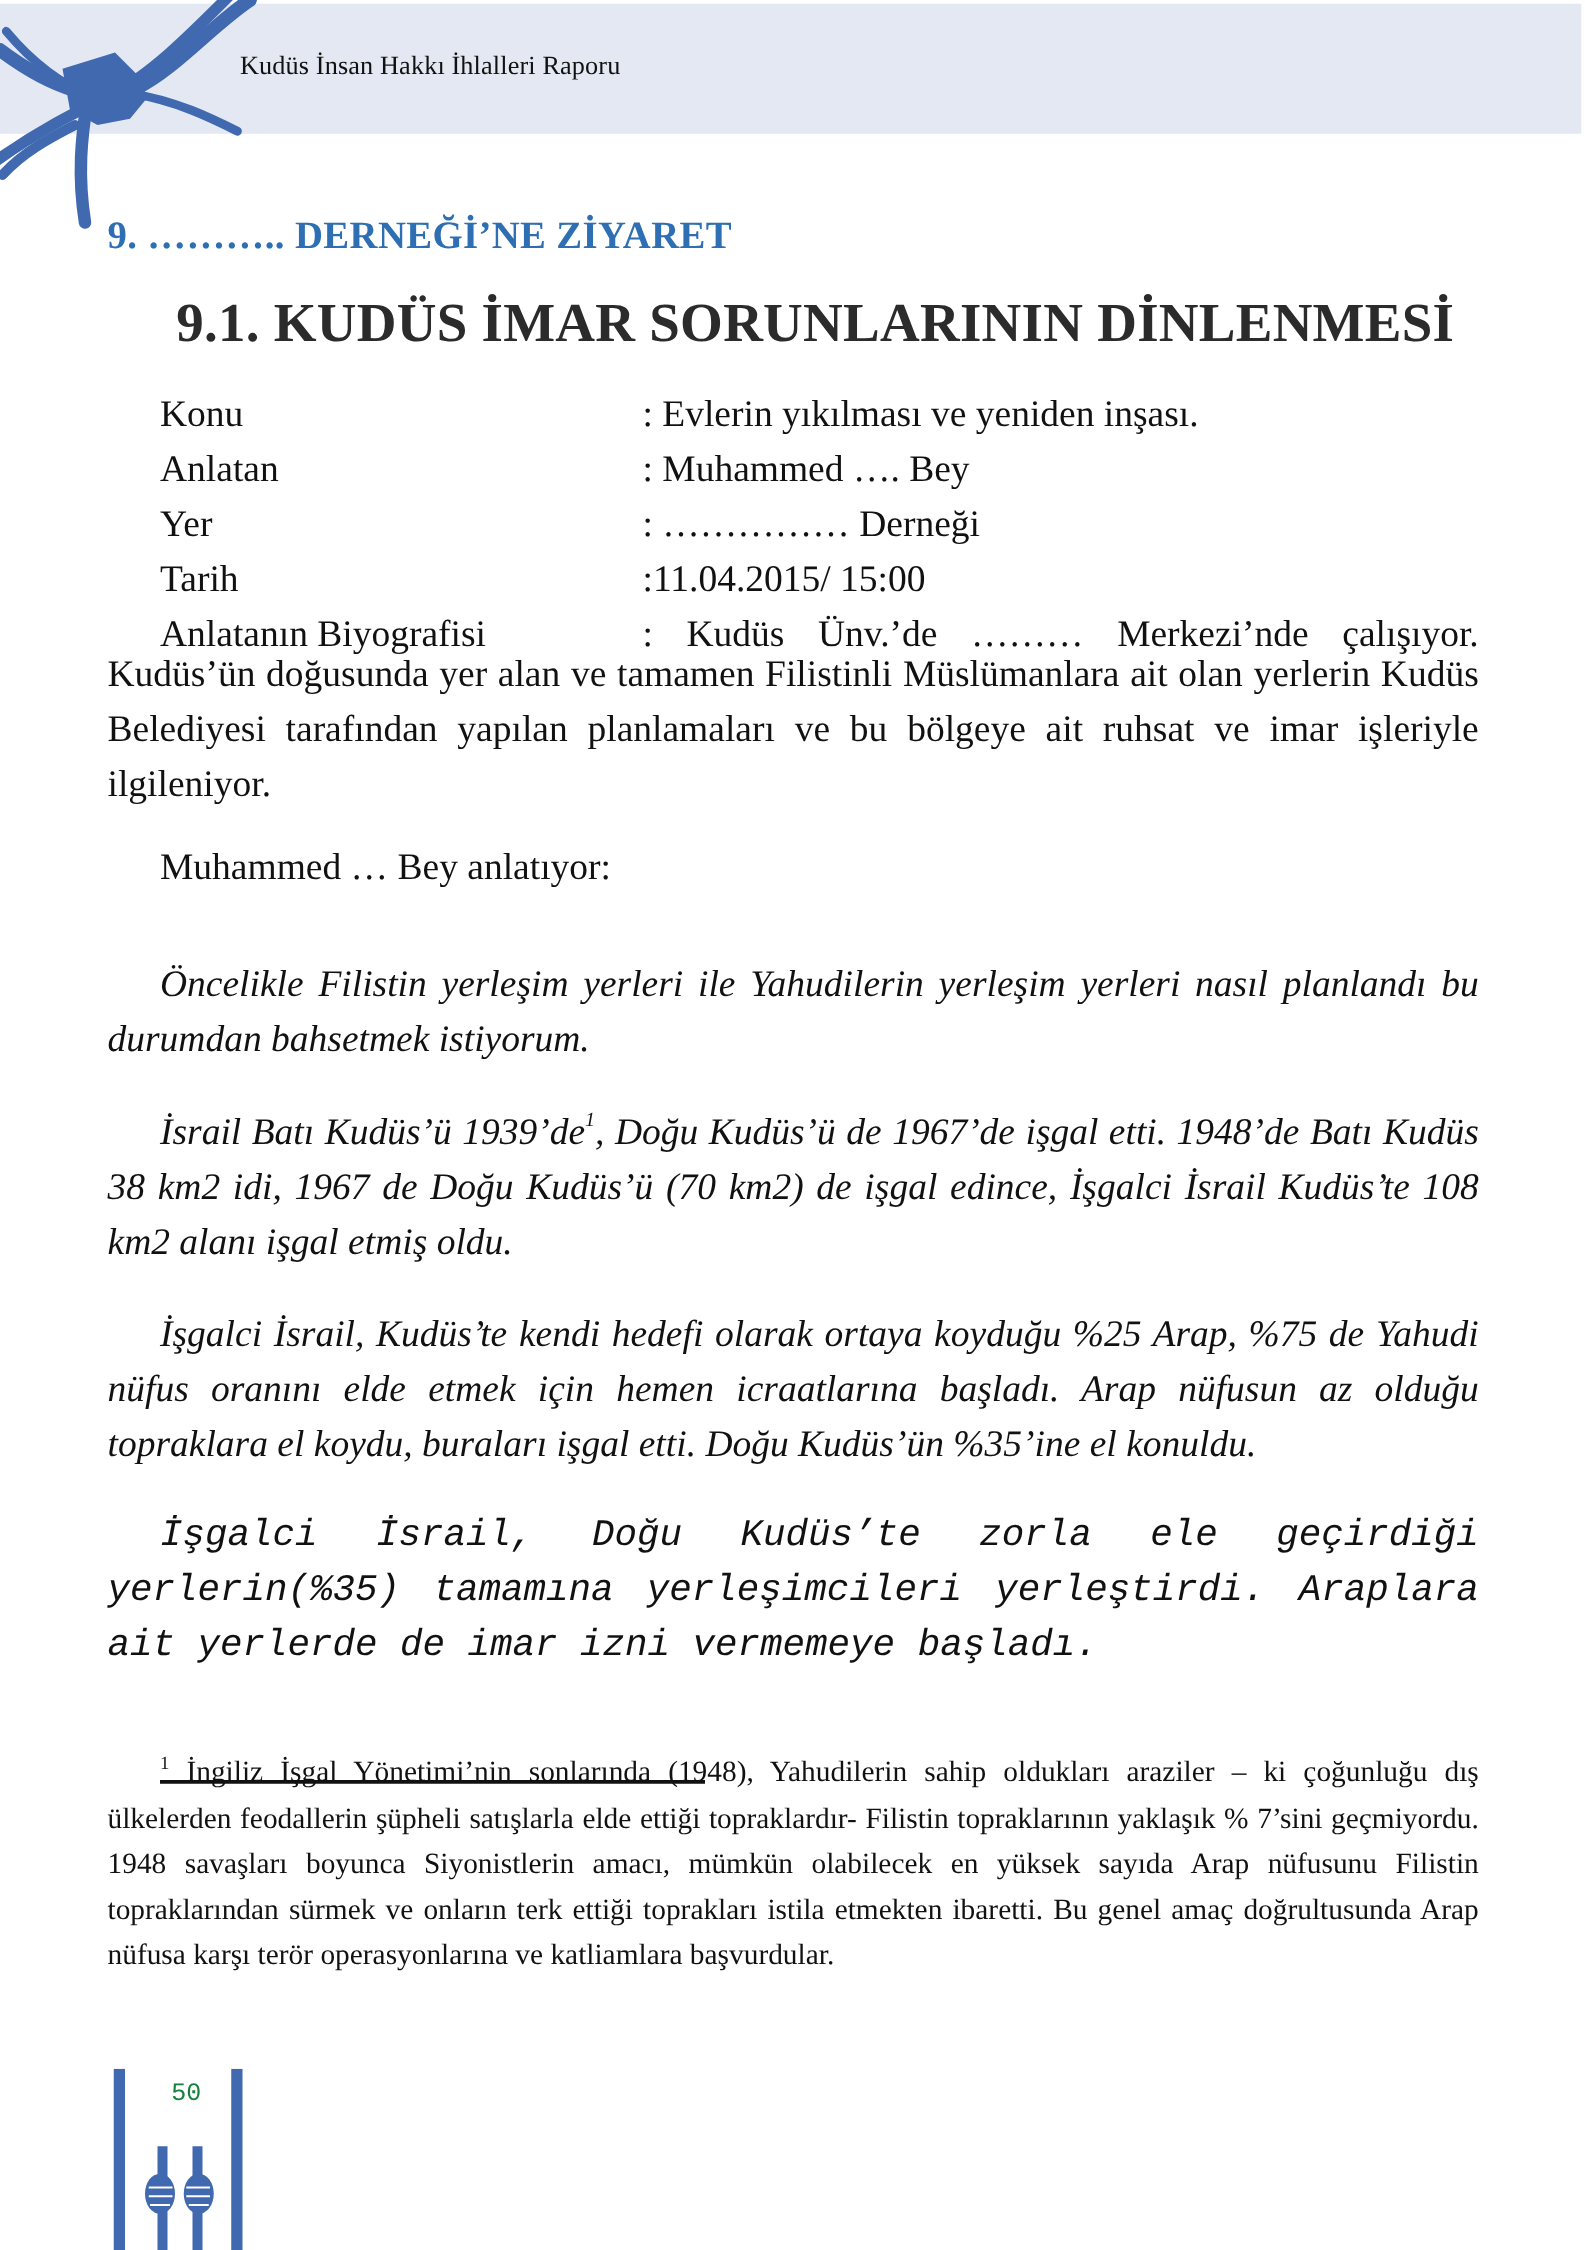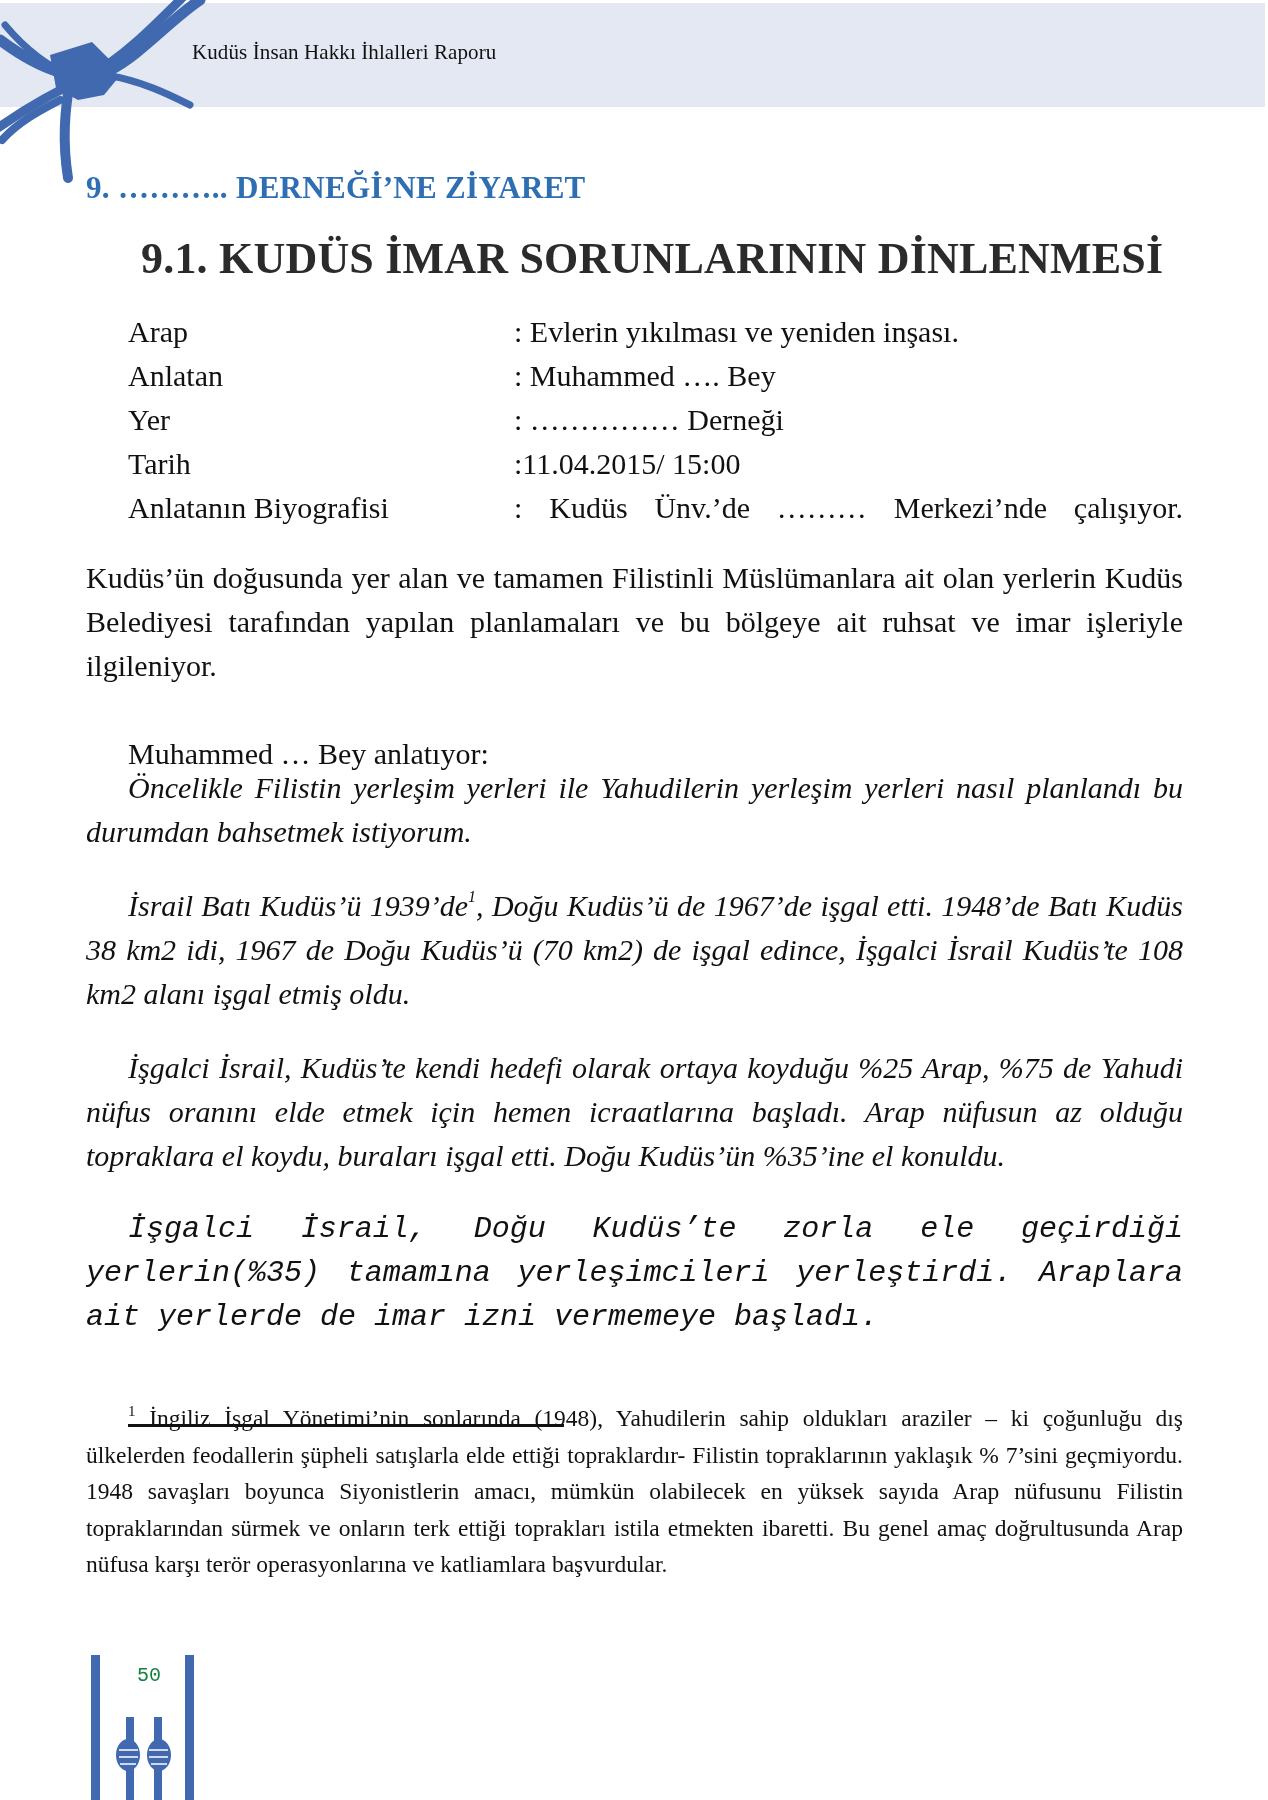--- a/index.html
+++ b/index.html
@@ -68,44 +68,44 @@
   <path d="M2 140 C20 120 45 108 60 100" fill="none" stroke="#4169b0" stroke-width="8" stroke-linecap="round"></path>
 </svg>
 
 <div class="header-title">Kudüs İnsan Hakkı İhlalleri Raporu</div>
 
 <div class="h1">9. ……….. DERNEĞİ’NE ZİYARET</div>
 <div class="h2">9.1. KUDÜS İMAR SORUNLARININ DİNLENMESİ</div>
 
 <div class="meta">
   <div class="meta-row">
-    <span class="meta-label">Arap</span>
+    <span class="meta-label">Konu</span>
     <span class="meta-value">: Evlerin yıkılması ve yeniden inşası.</span>
   </div>
   <div class="meta-row">
     <span class="meta-label">Anlatan</span>
     <span class="meta-value">: Muhammed …. Bey</span>
   </div>
   <div class="meta-row">
     <span class="meta-label">Yer</span>
     <span class="meta-value">: …………… Derneği</span>
   </div>
   <div class="meta-row">
     <span class="meta-label">Tarih</span>
     <span class="meta-value">:11.04.2015/ 15:00</span>
   </div>
   <div class="meta-row">
     <span class="meta-label">Anlatanın Biyografisi</span>
     <span class="meta-value justify">: Kudüs Ünv.’de ……… Merkezi’nde çalışıyor.</span>
   </div>
 </div>
 
-<div class="text-block" style="top:556px;">Kudüs’ün doğusunda yer alan ve tamamen Filistinli Müslümanlara ait olan yerlerin Kudüs Belediyesi tarafından yapılan planlamaları ve bu bölgeye ait ruhsat ve imar işleriyle ilgileniyor.</div>
+<div class="text-block" style="top:518px;">Kudüs’ün doğusunda yer alan ve tamamen Filistinli Müslümanlara ait olan yerlerin Kudüs Belediyesi tarafından yapılan planlamaları ve bu bölgeye ait ruhsat ve imar işleriyle ilgileniyor.</div>
 
-<div class="text-block" style="top:732px; left:128px; width:1055px;">Muhammed … Bey anlatıyor:</div>
+<div class="text-block" style="top:672px; left:128px; width:1055px;">Muhammed … Bey anlatıyor:</div>
 
 <div class="text-block italic indent" style="top:766px;">Öncelikle Filistin yerleşim yerleri ile Yahudilerin yerleşim yerleri nasıl planlandı bu durumdan bahsetmek istiyorum.</div>
 
 <div class="text-block italic indent" style="top:884px;"><span>İsrail Batı Kudüs’ü 1939’de</span><sup>1</sup><span>, Doğu Kudüs’ü de 1967’de işgal etti. 1948’de Batı Kudüs 38 km2 idi, 1967 de Doğu Kudüs’ü (70 km2) de işgal edince, İşgalci İsrail Kudüs’te 108 km2 alanı işgal etmiş oldu.</span></div>
 
 <div class="text-block italic indent" style="top:1046px;font-style:italic;">İşgalci İsrail, Kudüs’te kendi hedefi olarak ortaya koyduğu %25 Arap, %75 de Yahudi nüfus oranını elde etmek için hemen icraatlarına başladı. Arap nüfusun az olduğu topraklara el koydu, buraları işgal etti. Doğu Kudüs’ün %35’ine el konuldu.</div>
 
 <div class="text-block italic indent" style="top:1207px;font-family:Liberation Mono, monospace;">İşgalci İsrail, Doğu Kudüs’te zorla ele geçirdiği yerlerin(%35) tamamına yerleşimcileri yerleştirdi. Araplara ait yerlerde de imar izni vermemeye başladı.</div>
 
 <div class="fn-rule"></div>

